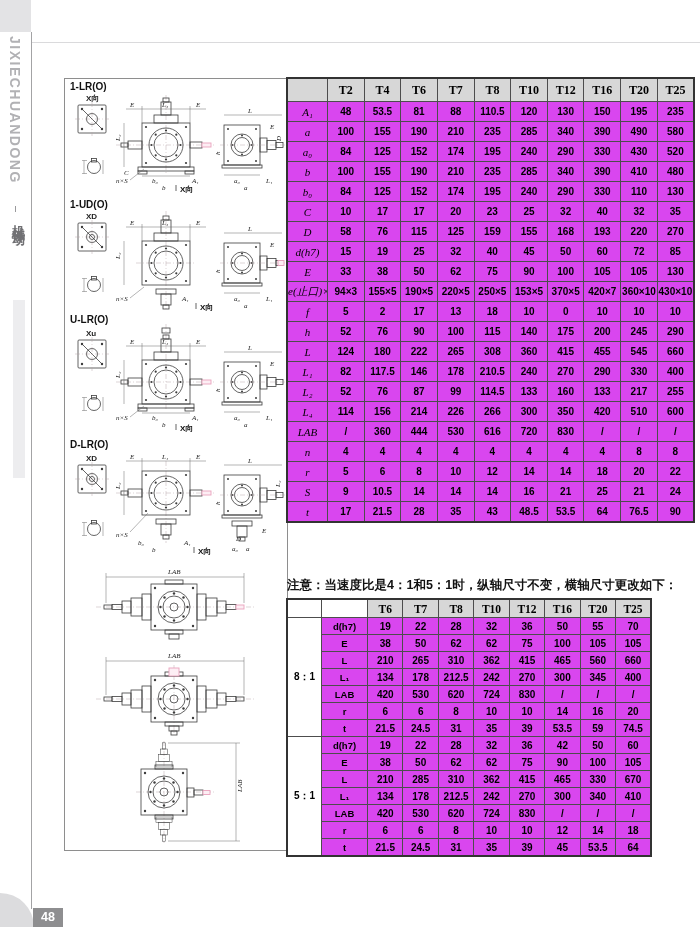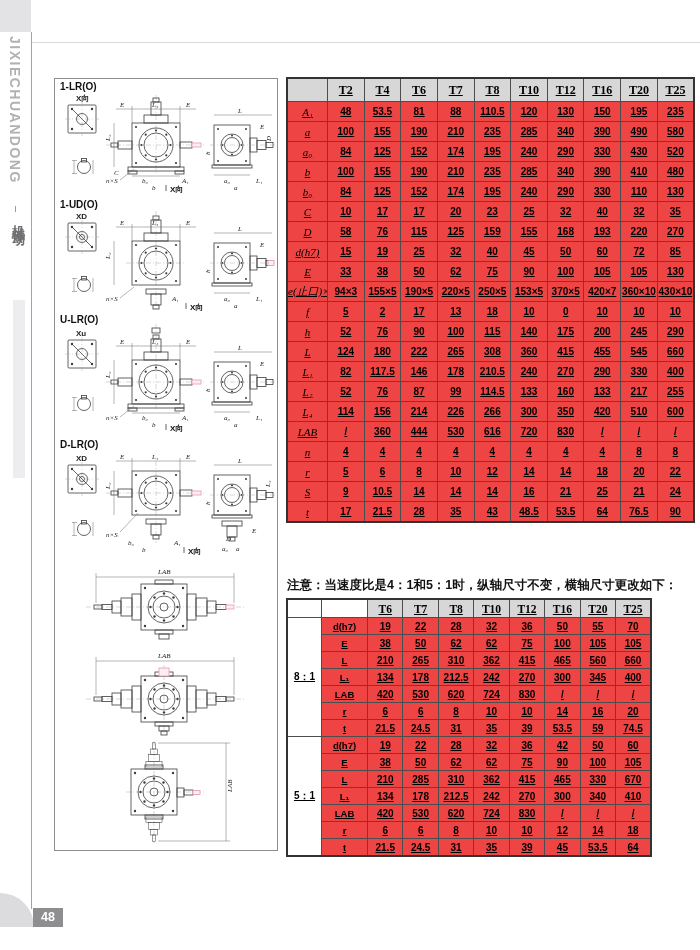--- a/index.html
+++ b/index.html
@@ -15,35 +15,35 @@
   .brand-dash{position:absolute;left:15px;top:206px;width:1px;height:6px;background:#9a9a9c;}
   .brand-cn{position:absolute;left:9px;top:214px;writing-mode:vertical-rl;font-weight:bold;
     font-size:13px;letter-spacing:3px;color:#717174;}
   .side-lightbar{position:absolute;left:13px;top:300px;width:12px;height:178px;background:#ededef;}
   .corner-curve{position:absolute;left:0;top:893px;width:34px;height:34px;background:#dcdcde;
     border-top-right-radius:100% 100%;}
   .page-badge{position:absolute;left:33px;top:908px;width:30px;height:19px;background:#8e8e90;
     color:#fff;font-weight:bold;font-size:12.5px;text-align:center;line-height:19px;}
 
   
-  .diagram-panel{position:absolute;left:54px;top:78px;width:222px;height:771px;border:1px solid #8e8e8e;background:#fff;}
+  .diagram-panel{position:absolute;left:64px;top:78px;width:222px;height:771px;border:1px solid #8e8e8e;background:#fff;}
   .sect,.asm{position:absolute;left:1px;}
 
   .ln{stroke:#3c3c3c;fill:none;stroke-width:0.8;}
   .dot{fill:#3c3c3c;stroke:none;}
   .cl{stroke:#b5a0a8;fill:none;stroke-width:0.45;stroke-dasharray:5 2 1 2;}
   .dim{stroke:#6a6a6a;fill:none;stroke-width:0.5;}
   .pink{stroke:#e9a2bd;fill:#fdeef4;stroke-width:0.9;}
   .ttl{font:bold 10px "Liberation Sans",sans-serif;fill:#111;}
   .lbl{font:bold 8px "Liberation Sans",sans-serif;fill:#222;}
   .dlb{font:italic 7px "Liberation Serif",serif;fill:#222;}
   .cap{font:bold 8px "Liberation Sans",sans-serif;fill:#111;}
 
   
-  table{border-collapse:collapse;table-layout:fixed;background:#ef4444;text-decoration:underline;}
+  table{border-collapse:collapse;table-layout:fixed;background:#d946ef;}
   #t1{position:absolute;left:286px;top:77px;width:409px;border:2px solid #333;}
   #t1 th,#t1 td{border:1px solid #4d4d4d;padding:0;text-align:center;overflow:hidden;white-space:nowrap;}
   #t1 thead th{background:#d7d7d7;font-family:"Liberation Serif",serif;font-weight:bold;font-size:12px;height:22px;}
   #t1 thead th:first-child{width:39px;}
   #t1 tbody th{font-family:"Liberation Serif",serif;font-style:italic;font-weight:normal;font-size:11px;height:19px;}
   #t1 tbody th.small{font-size:11px;}
   #t1 td{font-weight:bold;font-size:10px;height:19px;}
 
   #t2{position:absolute;left:286px;top:598px;width:366px;border:2px solid #333;}
   #t2 th,#t2 td{border:1px solid #4d4d4d;padding:0;text-align:center;overflow:hidden;white-space:nowrap;}

